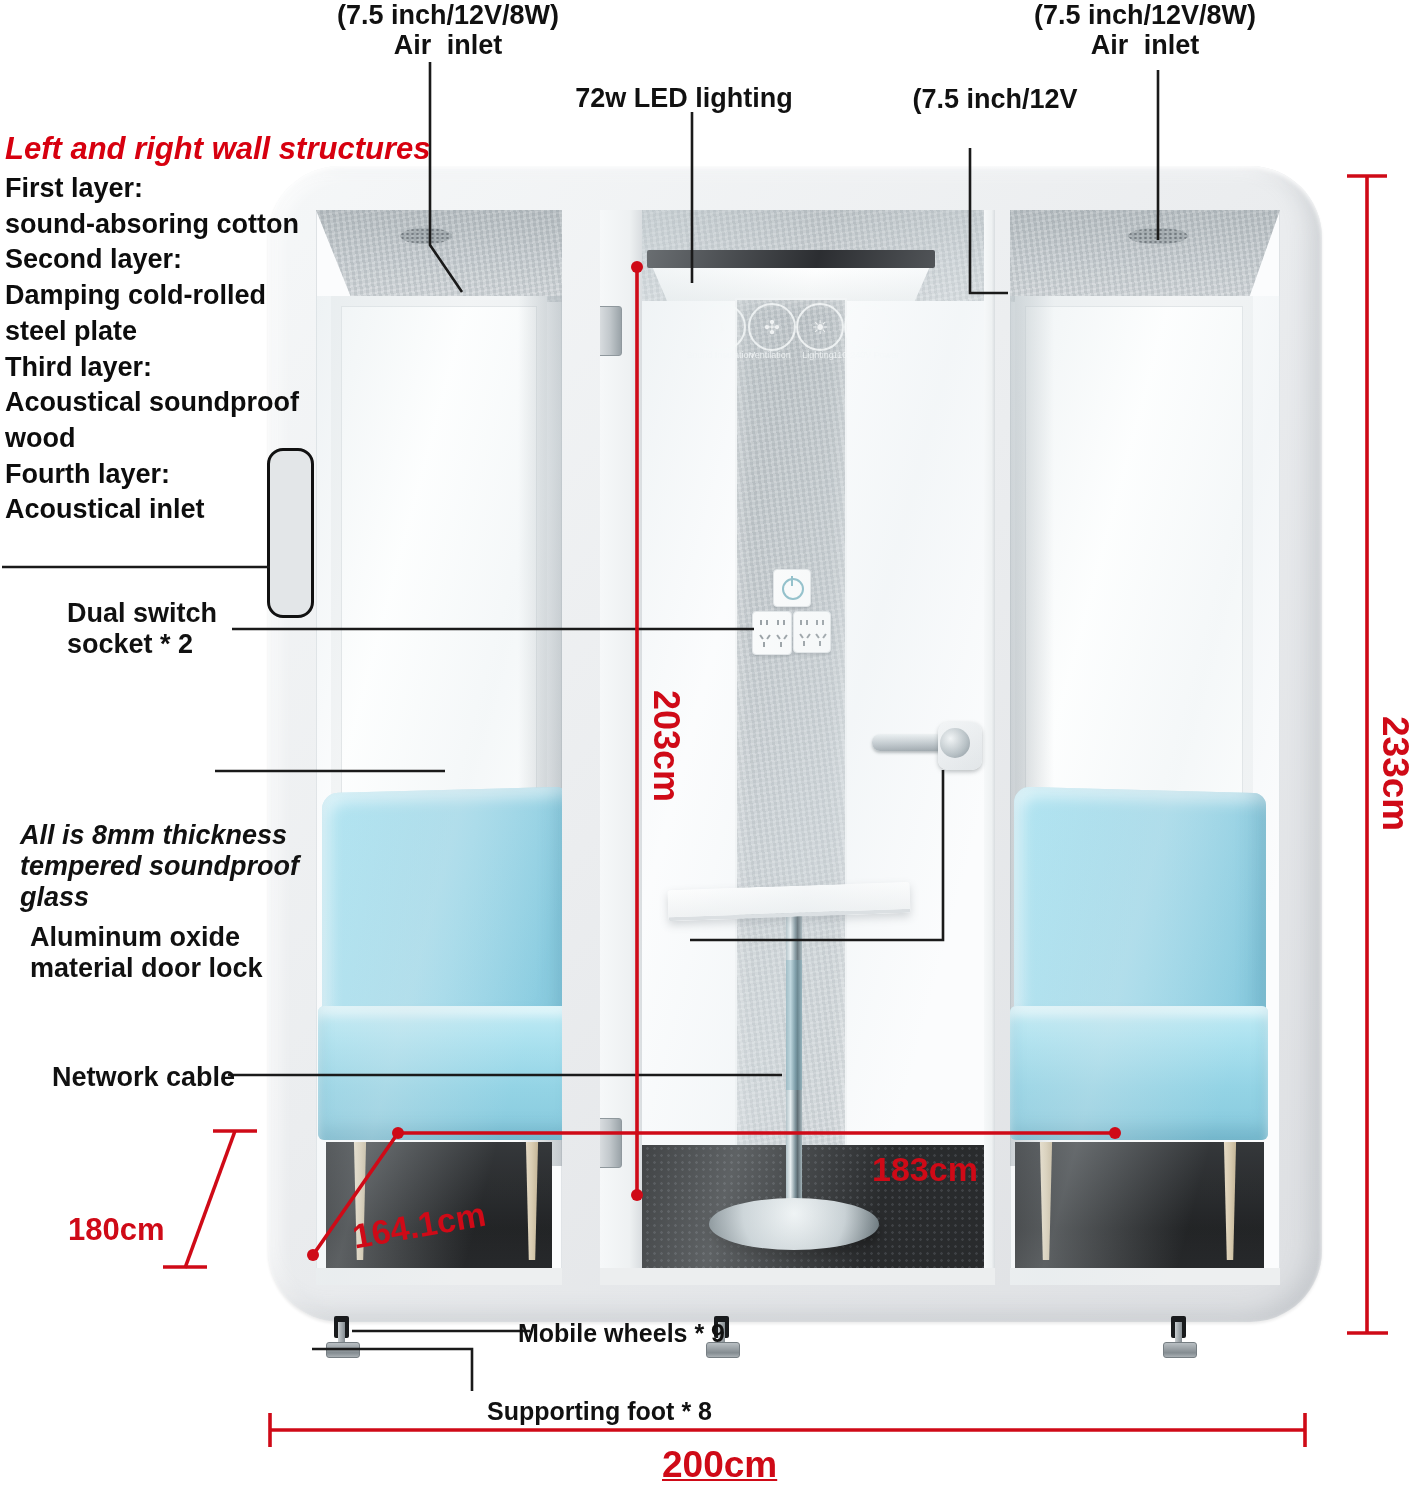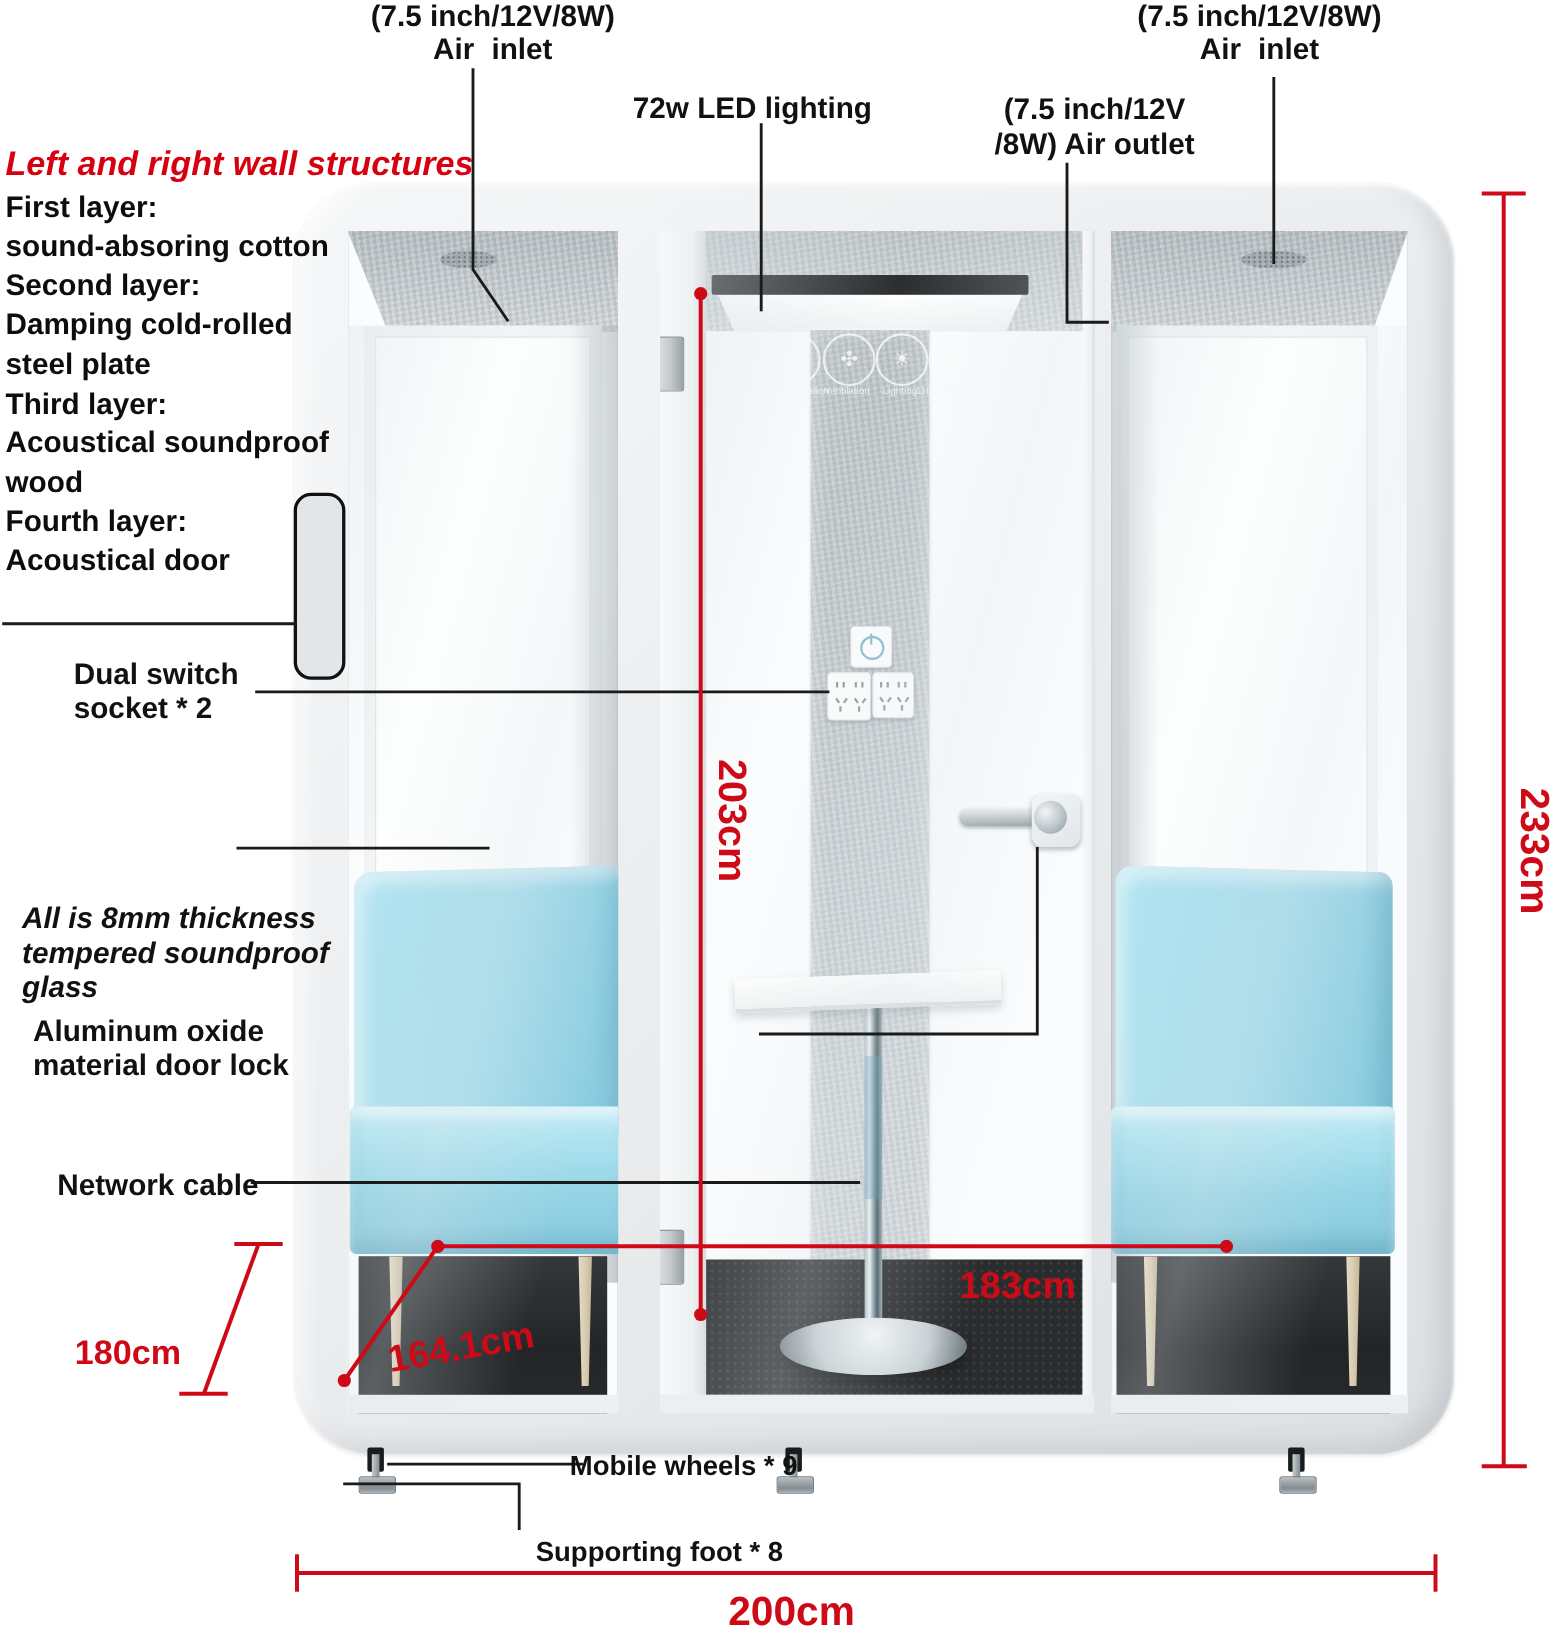--- a/index.html
+++ b/index.html
@@ -259,36 +259,35 @@
 
   <div class="lbl ctr" style="left:995px;top:0px;width:300px;">
     <div>(7.5 inch/12V/8W)</div>
     <div style="word-spacing:8px;">Air inlet</div>
   </div>
 
   <div class="lbl ctr" style="left:534px;top:83px;width:300px;">72w LED lighting</div>
 
   <div class="lbl ctr" style="left:845px;top:83px;width:300px;line-height:32px;">
     <div>(7.5 inch/12V</div>
-    <div>/8W) Air outlet</div>
   </div>
 
   <div class="lbl red" style="left:5px;top:134px;font-size:31px;font-style:italic;">Left and right wall structures</div>
 
   <div class="layers">
     <div>First layer:</div>
     <div>sound-absoring cotton</div>
     <div>Second layer:</div>
     <div>Damping cold-rolled</div>
     <div>steel plate</div>
     <div>Third layer:</div>
     <div>Acoustical soundproof</div>
     <div>wood</div>
     <div>Fourth layer:</div>
-    <div>Acoustical door</div>
+    <div>Acoustical inlet</div>
   </div>
 
   <div class="lbl" style="left:67px;top:598px;line-height:31px;">
     <div>Dual switch</div>
     <div>socket * 2</div>
   </div>
 
   <div class="lbl" style="left:20px;top:820px;line-height:31px;font-style:italic;">
     <div>All is 8mm thickness</div>
     <div>tempered soundproof</div>
@@ -301,18 +300,18 @@
   </div>
 
   <div class="lbl" style="left:52px;top:1062px;">Network cable</div>
 
   <div class="lbl" style="left:518px;top:1318px;font-size:25px;">Mobile wheels * 9</div>
 
   <div class="lbl" style="left:487px;top:1365px;font-size:25px;margin-top:31px;">Supporting foot * 8</div>
 
   <div class="dim vert" style="left:645px;top:690px;font-size:36px;">203cm</div>
   <div class="dim vert" style="left:1374px;top:716px;font-size:37px;">233cm</div>
-  <div class="dim" style="left:662px;top:1444px;font-size:37px;">200cm</div>
+  <div class="dim" style="left:662px;top:1444px;font-size:37px;text-decoration:underline;">200cm</div>
   <div class="dim" style="left:68px;top:1212px;font-size:31px;">180cm</div>
   <div class="dim" style="left:352px;top:1206px;font-size:34px;transform:rotate(-10deg);">164.1cm</div>
   <div class="dim" style="left:872px;top:1150px;font-size:34px;">183cm</div>
 
 </div>
 
 </body></html>

